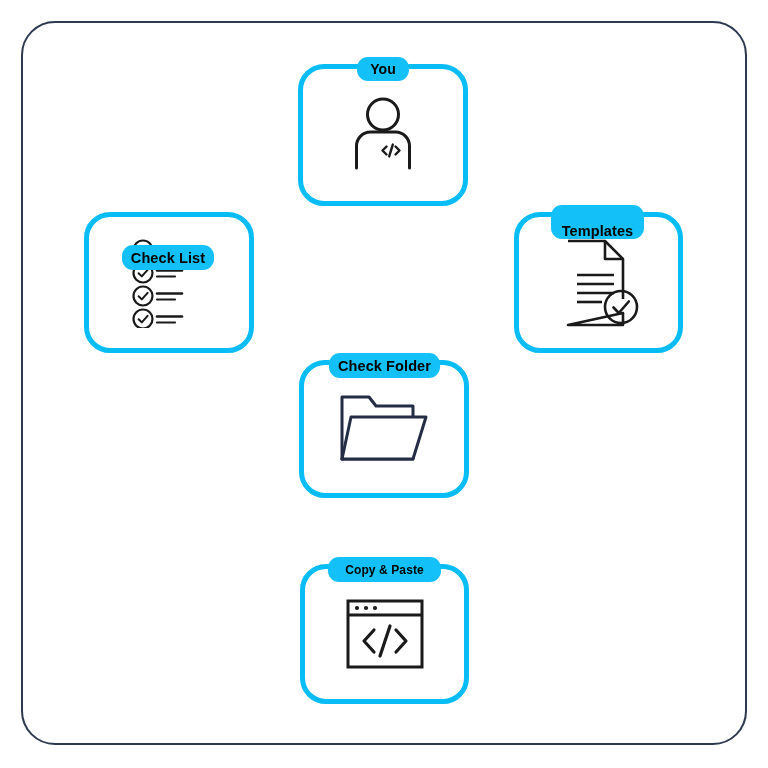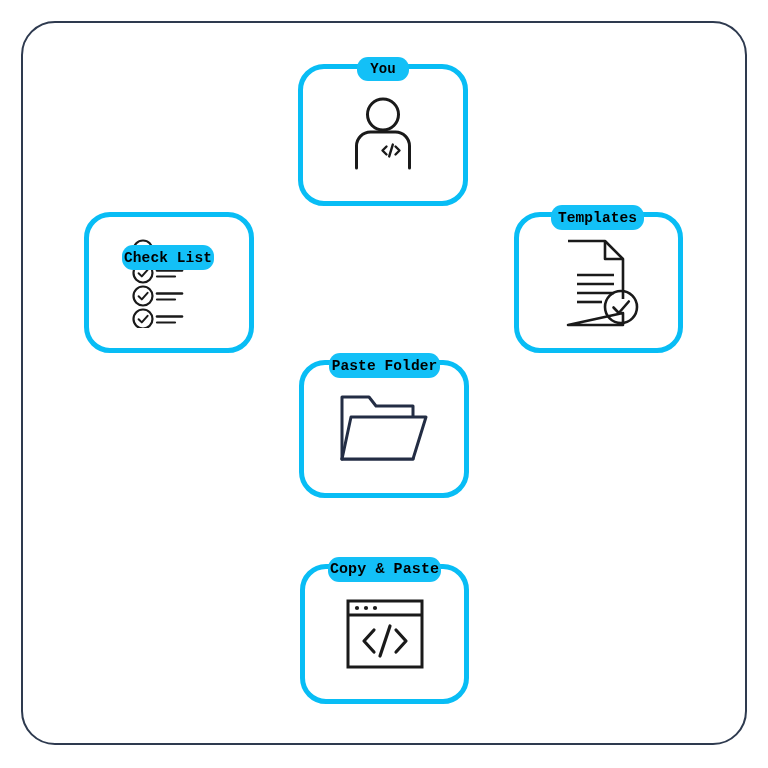--- a/index.html
+++ b/index.html
@@ -52,34 +52,33 @@
     background: #13c0f7;
     color: #000000;
     border-radius: 11px;
     font-weight: bold;
     display: flex;
     align-items: center;
     justify-content: center;
     white-space: nowrap;
     letter-spacing: 0.1px;
     z-index: 5;
-    font-family: Liberation Mono, monospace;
   }
 
   
   .card-you       { left: 298px; top: 64px;  width: 170px; height: 142px; }
   .badge-you      { left: 357px; top: 57px;  width: 52px;  height: 24px;  font-size: 14px; }
   .card-checklist { left: 84px;  top: 212px; width: 170px; height: 141px; }
   .badge-checklist{ left: 122px; top: 205px; width: 92px;  height: 25px;  font-size: 14.5px; margin-top: 40px; }
   .card-templates { left: 514px; top: 212px; width: 169px; height: 141px; }
-  .badge-templates{ left: 551px; top: 205px; width: 93px;  height: 25px;  font-size: 14.5px; }
+  .badge-templates{ left: 551px; top: 205px; width: 93px;  height: 34px;  font-size: 14.5px; align-items: flex-end; }
   .card-folder    { left: 299px; top: 360px; width: 170px; height: 138px; }
   .badge-folder   { left: 329px; top: 353px; width: 111px; height: 25px;  font-size: 14.5px; }
   .card-copy      { left: 300px; top: 564px; width: 169px; height: 140px; }
-  .badge-copy     { left: 328px; top: 557px; width: 113px; height: 25px;  font-size: 15px; }
+  .badge-copy     { left: 328px; top: 557px; width: 113px; height: 25px;  font-size: 12px; }
 
   .icon-dark   { stroke: #1a1a1a; fill: none; }
   .icon-navy   { stroke: #232d44; fill: none; }
 </style>
 </head>
 <body>
 
 <div class="canvas">
 
   <div class="outer-frame"></div>
@@ -155,21 +154,21 @@
       <svg width="94" height="80" viewBox="0 0 94 80" aria-hidden="true">
         <g class="icon-navy" stroke-width="3" stroke-linejoin="round" stroke-linecap="round">
           <path d="M5 70 V8 H32 L39 17 H76 V28"></path>
           <path d="M76 28 V70 H5"></path>
           <path d="M14 28 H89 L76 70 H5 Z" fill="#ffffff"></path>
         </g>
       </svg>
     </div>
   </div>
   <div class="badge badge-folder">
-    <span>Paste Folder</span>
+    <span>Check Folder</span>
   </div>
 
   <div class="card card-copy">
     <div class="card-icon">
       <svg width="82" height="74" viewBox="0 0 82 74" aria-hidden="true">
         <rect x="4" y="4" width="74" height="66" class="icon-dark" stroke-width="3"></rect>
         <path d="M4 18 H78" class="icon-dark" stroke-width="3"></path>
         <circle cx="13" cy="11" r="2.1" fill="#1a1a1a" stroke="none"></circle>
         <circle cx="22" cy="11" r="2.1" fill="#1a1a1a" stroke="none"></circle>
         <circle cx="31" cy="11" r="2.1" fill="#1a1a1a" stroke="none"></circle>

